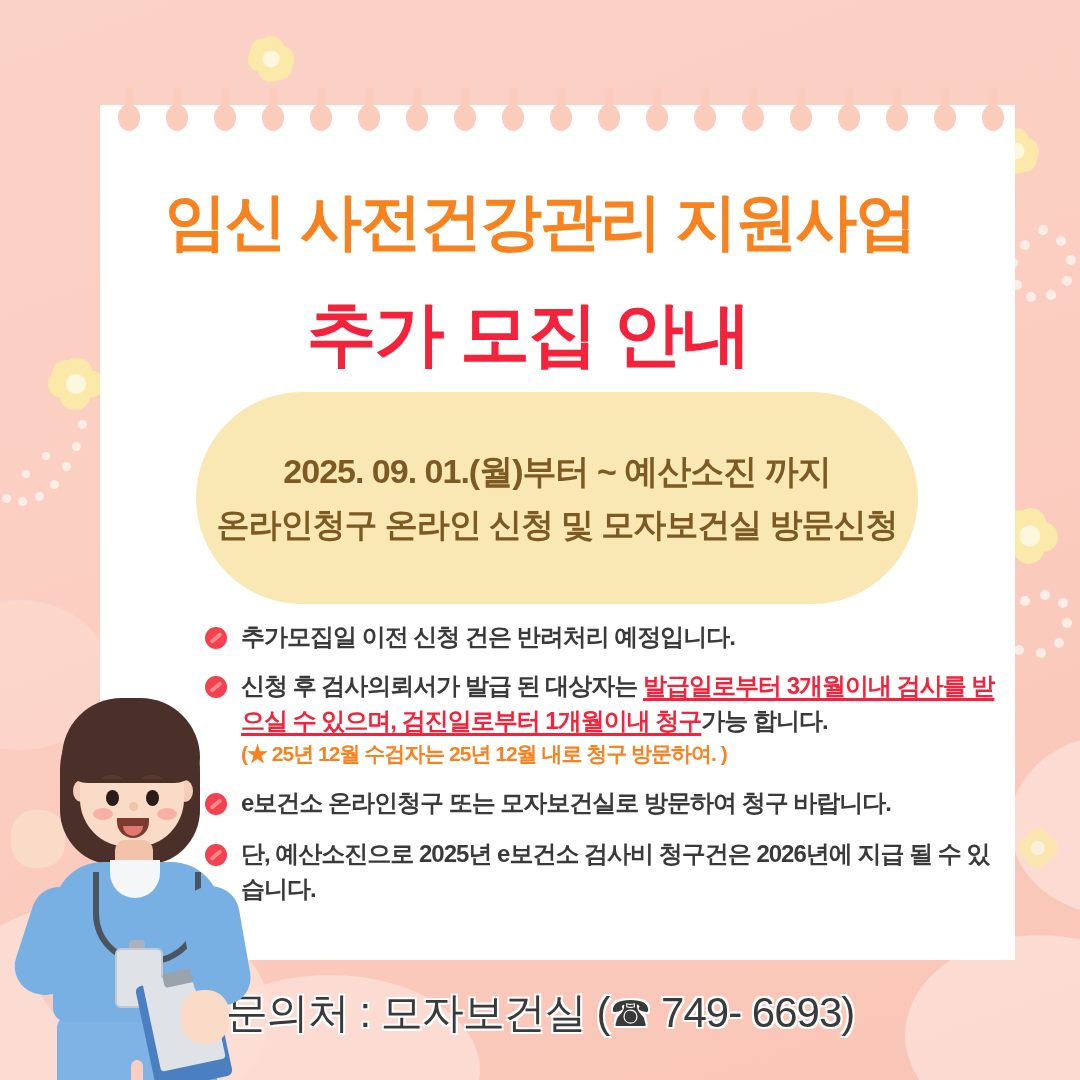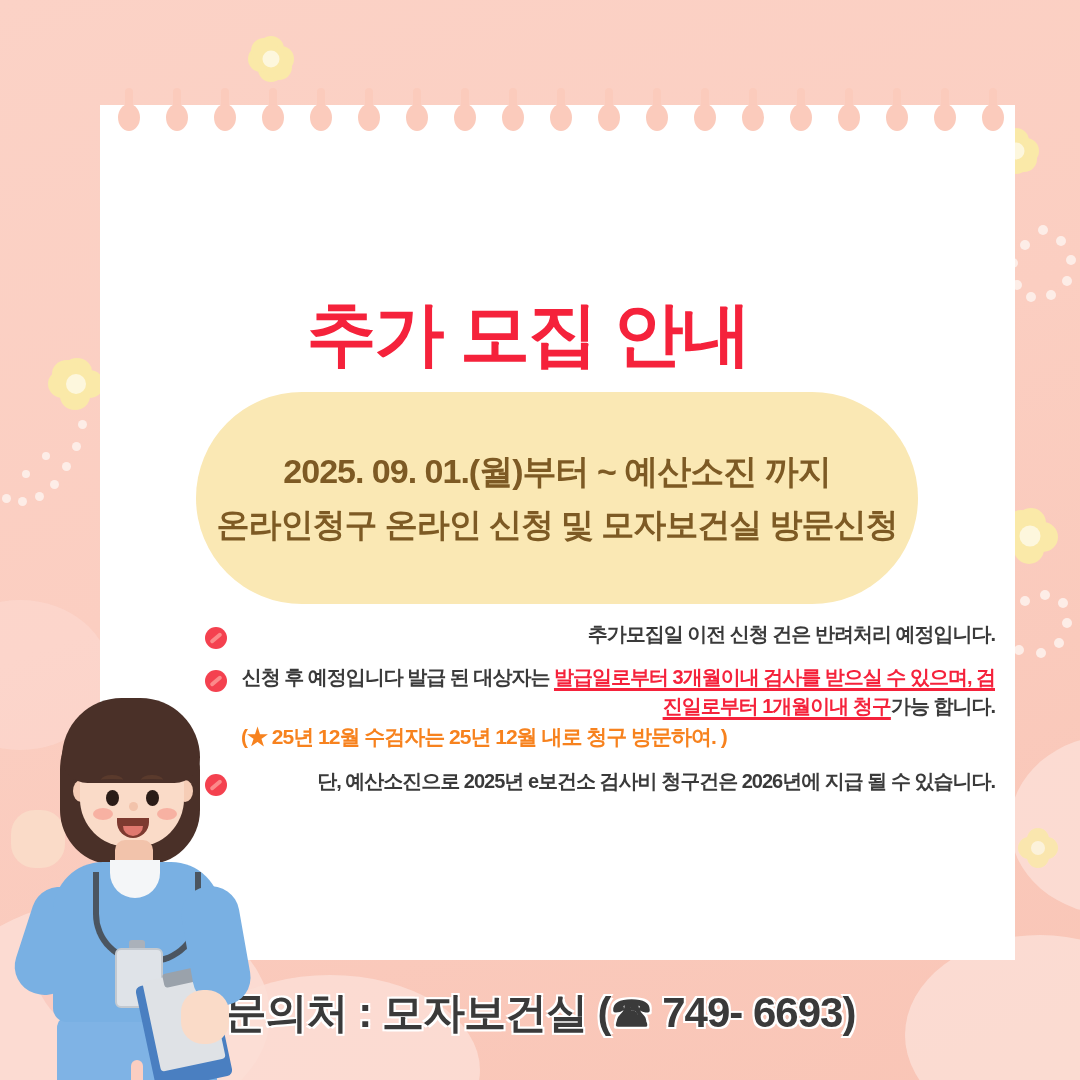--- a/index.html
+++ b/index.html
@@ -41,30 +41,30 @@
   .pill-l2{font-size:32px;font-weight:700;color:#E8243C;letter-spacing:-1px;margin-bottom:10px;white-space:nowrap;}
   .pill-l3{font-size:33px;font-weight:700;color:#7d5a24;letter-spacing:-1px;white-space:nowrap;}
 
   
   #bullets{position:absolute;left:205px;top:620px;width:790px;z-index:8;}
   .brow{position:relative;margin-bottom:14px;}
   .bullet{position:absolute;left:0;top:7px;width:22px;height:22px;border-radius:50%;
     background:#f4414f;}
   .bullet::after{content:"";position:absolute;left:4px;top:9px;width:14px;height:4px;
     background:#fb8a8a;transform:rotate(-40deg);border-radius:2px;}
-  .btext{margin-left:36px;font-size:20px;font-weight:600;color:#3a3a3a;
-    letter-spacing:-1px;line-height:1.45;text-align:right;}
+  .btext{margin-left:36px;font-size:24px;font-weight:600;color:#3a3a3a;
+    letter-spacing:-1px;line-height:1.45;}
   .redu{color:#F5223B;text-decoration:underline;text-decoration-thickness:3px;
     text-underline-offset:4px;margin-top:24px;}
   .note{margin-left:36px;font-size:21px;font-weight:700;color:#F7821E;
     letter-spacing:-1px;margin-top:2px;}
 
   
   #footer{position:absolute;left:0;top:985px;width:1080px;text-align:center;
-    font-size:42px;font-weight:700;color:#3a3a3a;letter-spacing:-1px;z-index:9;
+    font-size:42px;font-weight:400;color:#3a3a3a;letter-spacing:-1px;z-index:9;
     text-shadow:2px 2px 0 #fff,-2px 2px 0 #fff,2px -2px 0 #fff,-2px -2px 0 #fff;
     white-space:nowrap;}
 
   
   #nurse{position:absolute;left:5px;top:690px;width:250px;height:390px;z-index:10;}
   #nurse div{position:absolute;}
   .n-hair-back{left:55px;top:10px;width:140px;height:165px;background:#4a3028;border-radius:70px 70px 55px 55px;}
   .n-face{left:75px;top:32px;width:104px;height:125px;background:#fadbc8;border-radius:52px 52px 48px 48px;}
   .n-hair-top{left:57px;top:8px;width:138px;height:85px;background:#4a3028;border-radius:70px 70px 30px 30px;}
   .n-ear{width:16px;height:22px;background:#f6cdb6;border-radius:50%;top:90px;}
@@ -270,44 +270,51 @@
     <div class="pin" style="left:834px;">
         <div class="stem"></div>
         <div class="bulb"></div>
       </div>
     <div class="pin" style="left:882px;">
         <div class="stem"></div>
         <div class="bulb"></div>
       </div>
   </div>
 
+  <div class="title1">임신 사전건강관리 지원사업</div>
   <div class="title2">추가 모집 안내</div>
 
   <div id="pill">
     <div class="pill-l1">2025. 09. 01.(월)부터 ~ 예산소진 까지</div>
     <div class="pill-l3">온라인청구 온라인 신청 및 모자보건실 방문신청</div>
   </div>
 
   <div id="bullets">
 
     <div class="brow">
       <span class="bullet"></span>
       <div class="btext">
         <span>추가모집일 이전 신청 건은 반려처리 예정입니다.</span>
       </div>
     </div>
 
     <div class="brow">
       <span class="bullet"></span>
       <div class="btext">
-        <span>신청 후 예정입니다 발급 된 대상자는 </span><span class="redu">발급일로부터 3개월이내 검사를 받으실 수 있으며, 검진일로부터 1개월이내 청구</span><span>가능 합니다.</span>
+        <span>신청 후 검사의뢰서가 발급 된 대상자는 </span><span class="redu">발급일로부터 3개월이내 검사를 받으실 수 있으며, 검진일로부터 1개월이내 청구</span><span>가능 합니다.</span>
       </div>
       <div class="note">(★ 25년 12월 수검자는 25년 12월 내로 청구 방문하여. )</div>
     </div>
 
+    <div class="brow" style="margin-top:18px;">
+      <span class="bullet"></span>
+      <div class="btext">
+        <span>e보건소 온라인청구 또는 모자보건실로 방문하여 청구 바랍니다.</span>
+      </div>
+    </div>
 
     <div class="brow" style="margin-top:16px;">
       <span class="bullet"></span>
       <div class="btext">
         <span>단, 예산소진으로 2025년 e보건소 검사비 청구건은 2026년에 지급 될 수 있습니다.</span>
       </div>
     </div>
 
   </div>
 

